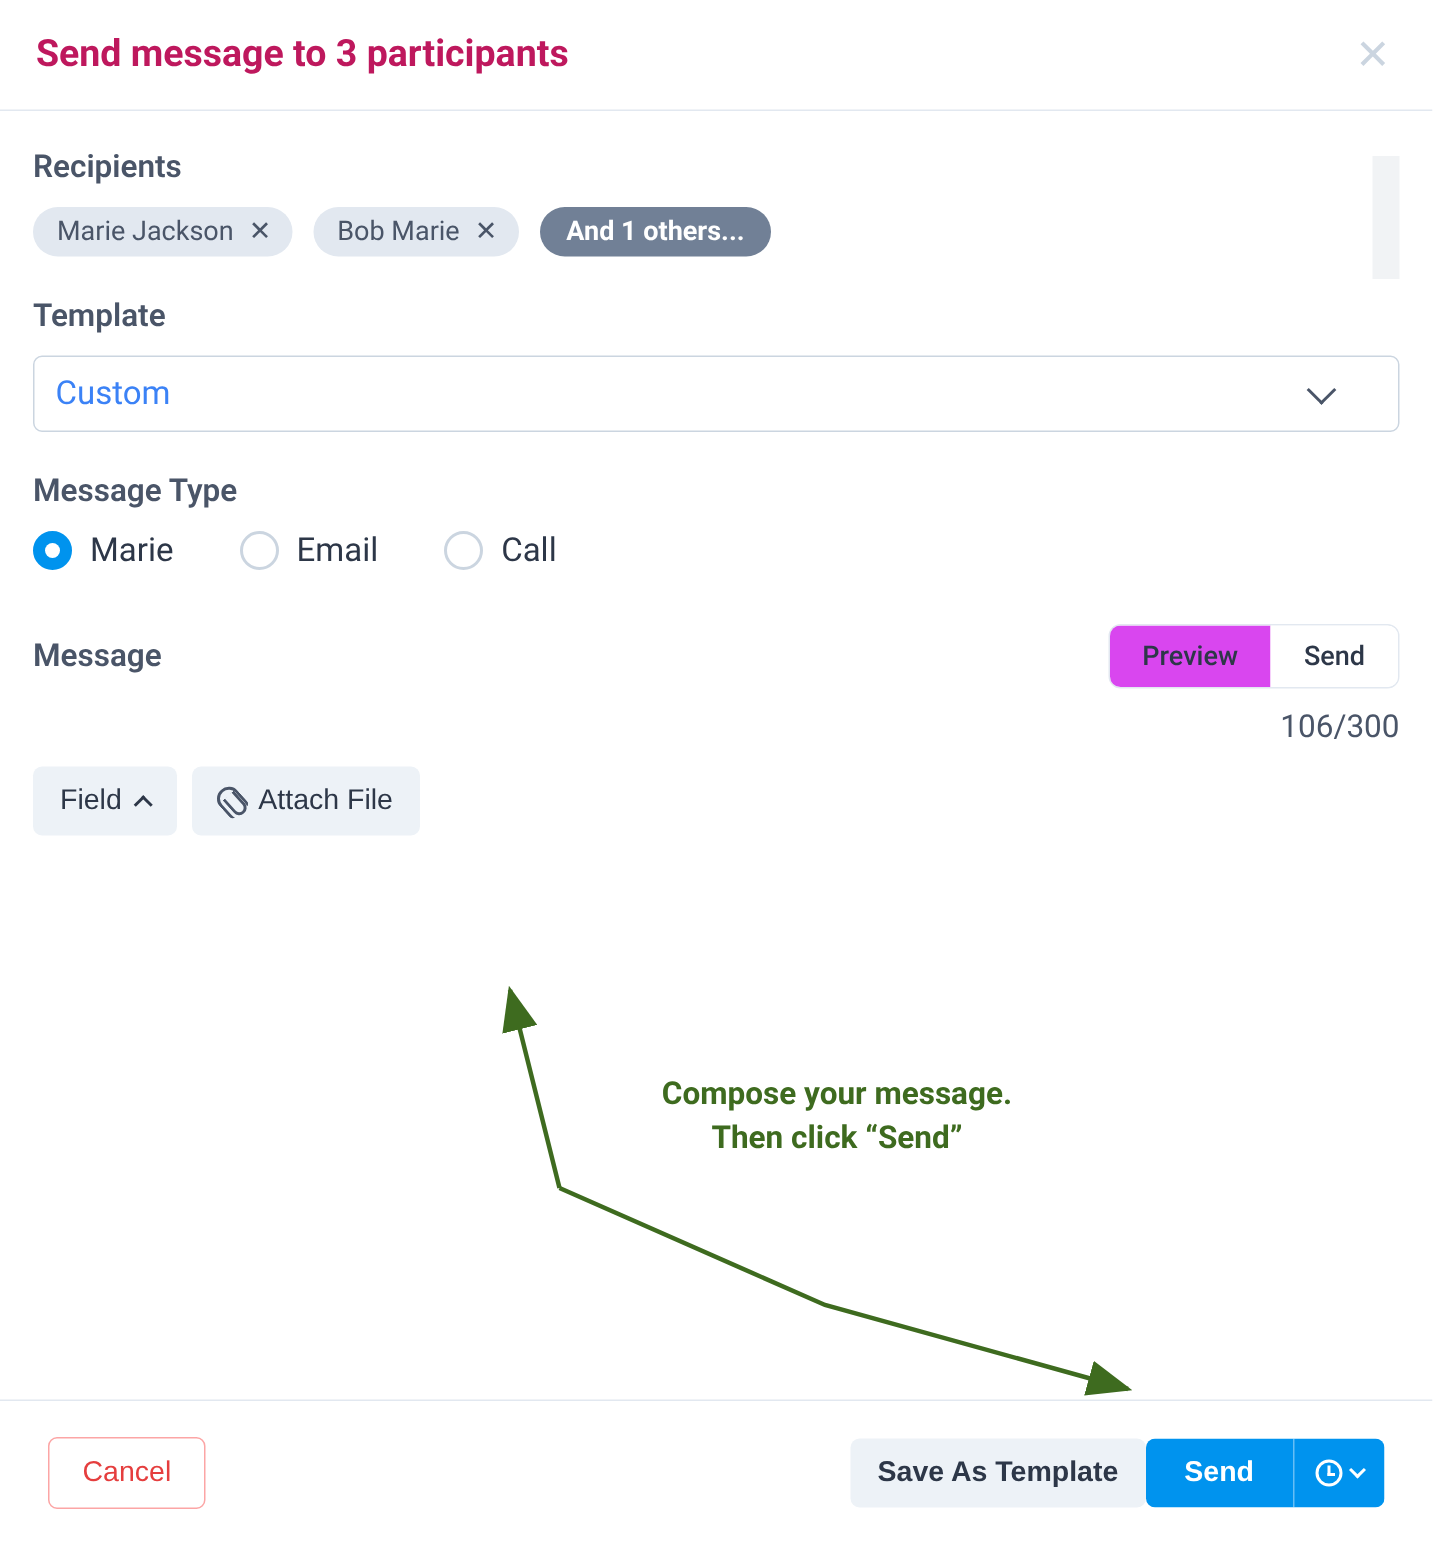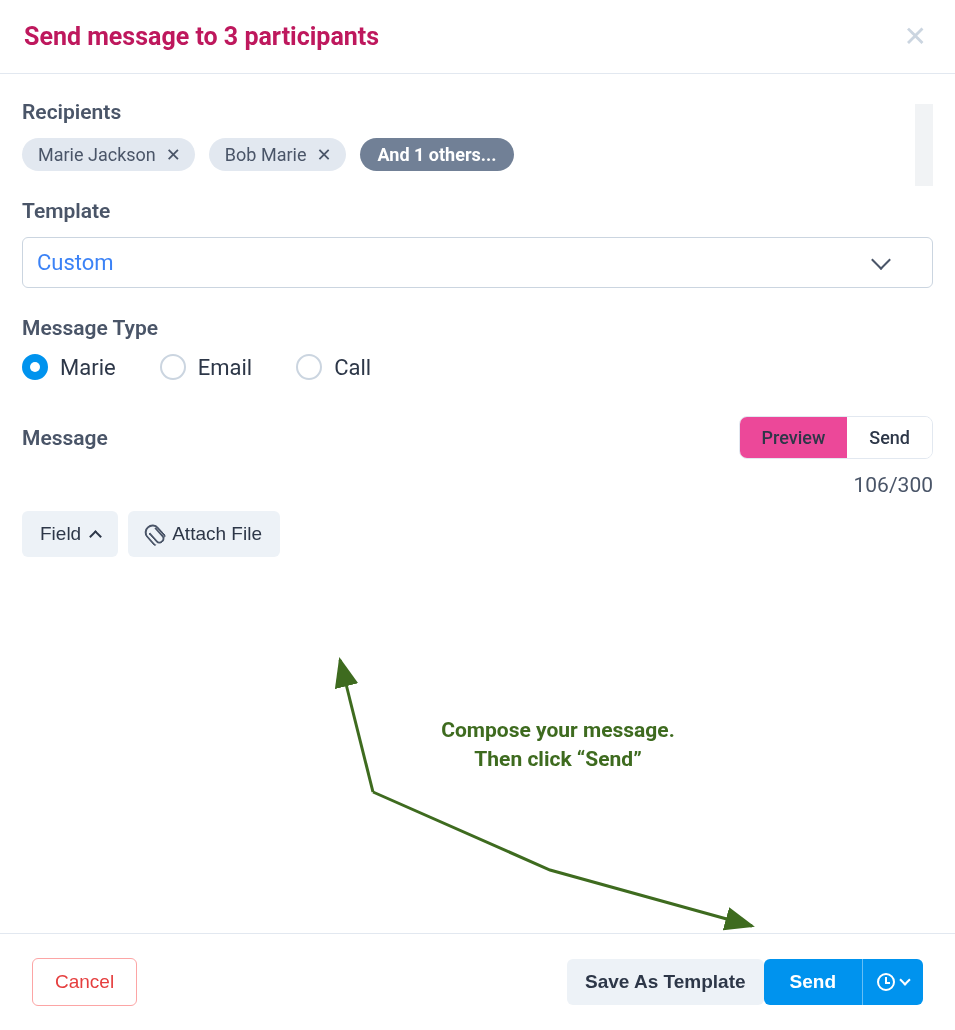--- a/index.html
+++ b/index.html
@@ -147,21 +147,21 @@
   }
   .toggle-btn {
     padding: 10px 22px;
     font-size: 18px;
     color: #2d3748;
     background: #fff;
     cursor: pointer;
     font-weight: 500;
   }
   .toggle-btn.inactive {
-    background: #ec4899;
+    background: #d946ef;
   }
   .char-count {
     text-align: right;
     font-size: 21px;
     color: #4a5568;
     margin-bottom: 8px;
   }
   .textarea-box {
     width: 100%;
     min-height: 238px;

